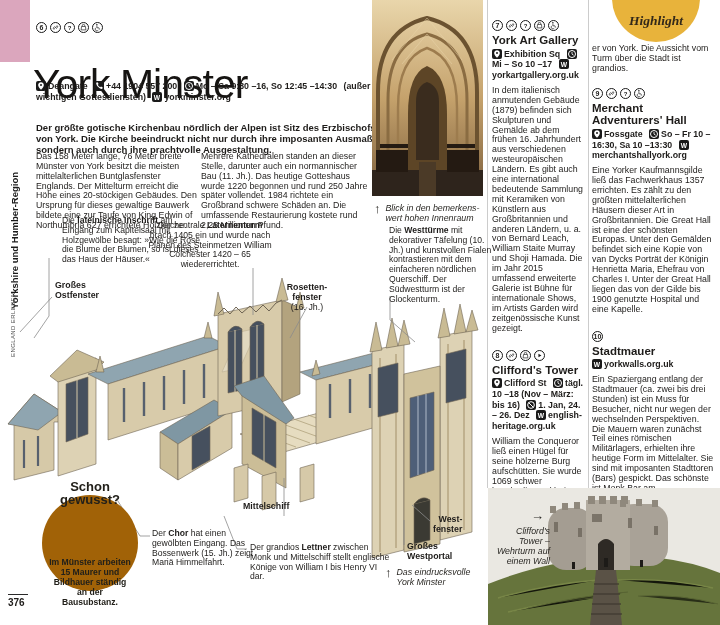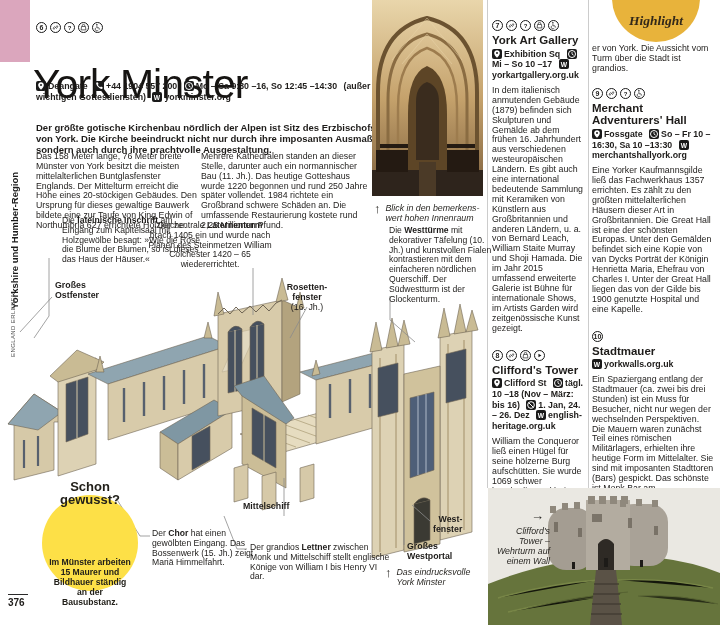--- a/index.html
+++ b/index.html
@@ -256,21 +256,21 @@
       <polyline points="307,107 290,138"></polyline>
       <polyline points="390,96 390,120 415,142"></polyline>
       <polyline points="150,336 140,336 116,298"></polyline>
       <polyline points="284,316 284,278"></polyline>
       <polyline points="247,349 237,349 224,316"></polyline>
       <polyline points="430,321 412,305"></polyline>
       <polyline points="404,345 404,320"></polyline>
     </g>
   </svg>
 
-  <div class="didyouknow" id="didyouknow" data-name="did-you-know-bubble" style="background: #fde047; gap: 46px;">
+  <div class="didyouknow" id="didyouknow" data-name="did-you-know-bubble" style="background: #a16207; gap: 46px;">
     <div class="t" data-name="did-you-know-title">Schon gewusst?</div>
     <div class="b" data-name="did-you-know-body">Im Münster arbeiten 15 Maurer und Bildhauer ständig an der Bausubstanz.</div>
   </div>
 
   <div class="photo" id="interior-photo" data-name="interior-photo">
     <svg viewBox="0 0 111 196" width="111" height="196">
       <defs>
         <linearGradient id="nave" x1="0" y1="0" x2="0" y2="1">
           <stop offset="0" stop-color="#e9d6ab"></stop>
             <stop offset="0.5" stop-color="#c5a26c"></stop>

